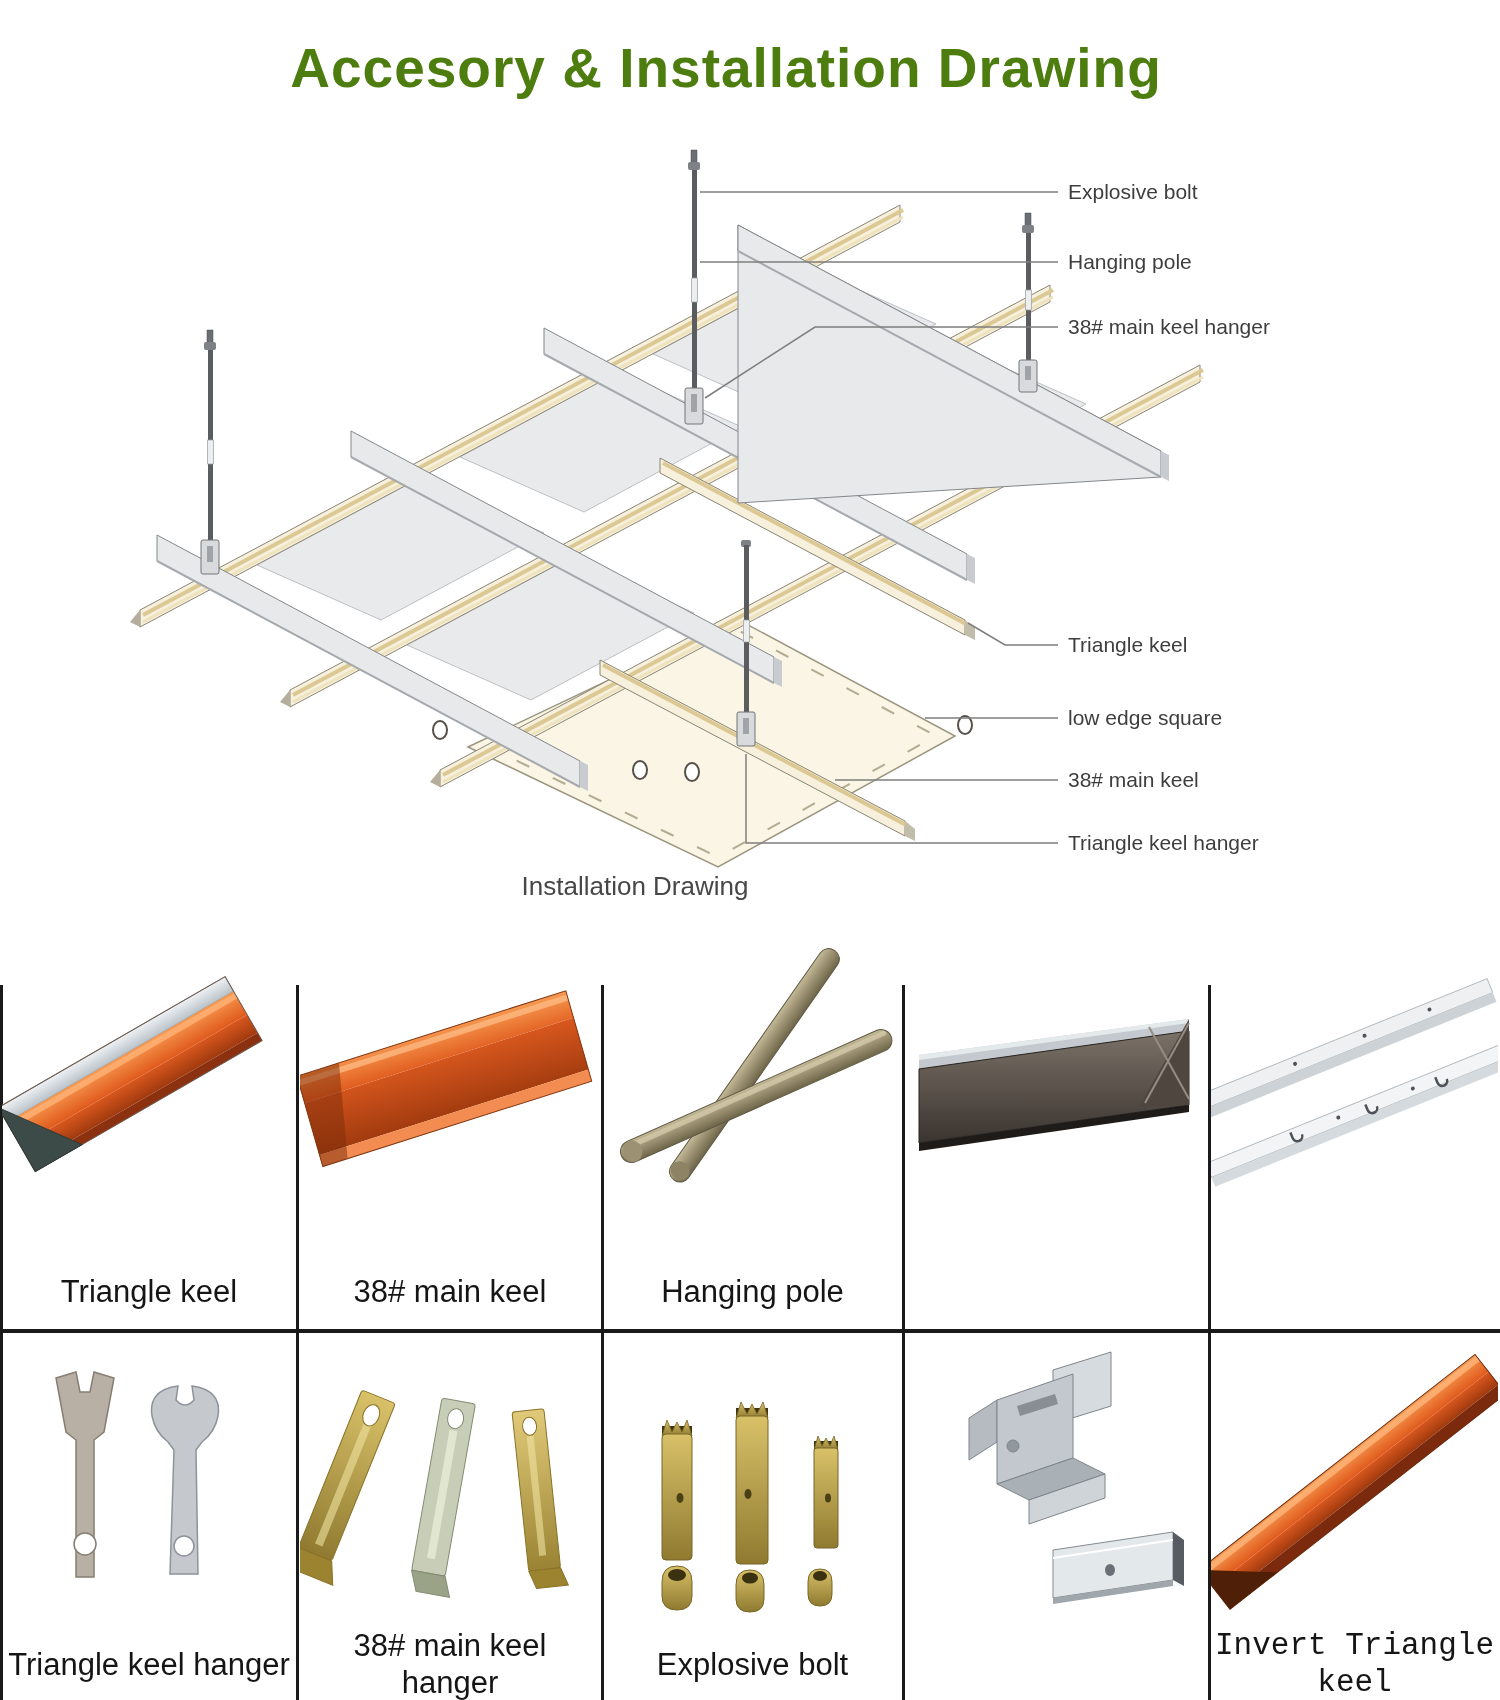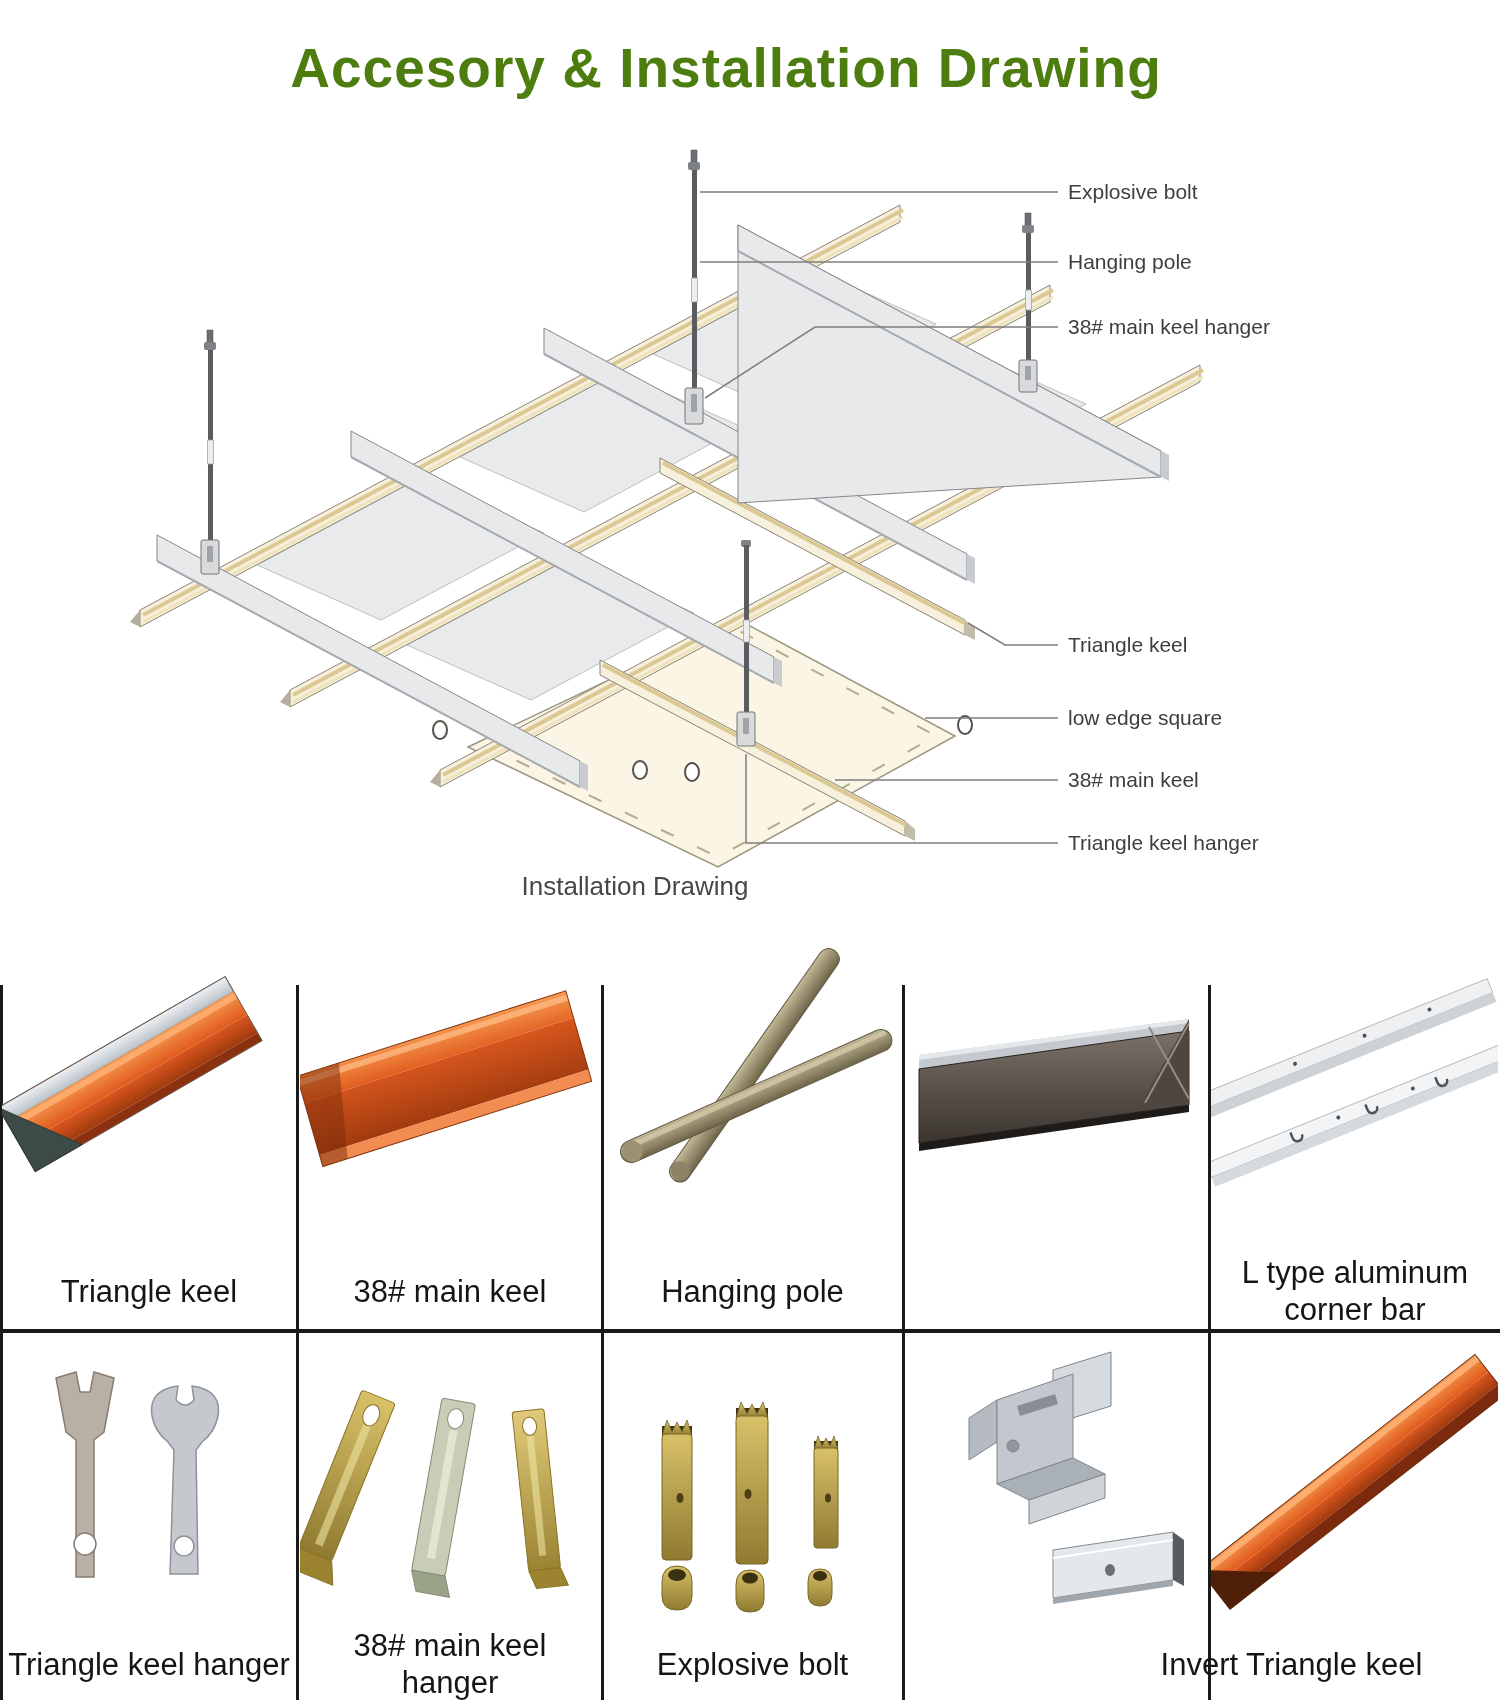--- a/index.html
+++ b/index.html
@@ -352,20 +352,19 @@
       <rect x="-30" y="137" width="350" height="16" fill="url(#gOr2)"></rect>
       <rect x="-30" y="153" width="350" height="12" fill="#7c2a0d"></rect>
       <rect x="-30" y="115" width="350" height="50" fill="none" stroke="#6b2a0c"></rect>
       <polygon points="-30,115 -30,165 30,165" fill="#4f1f08"></polygon>
     </g>
   </svg>
 
   <div class="cell-label" style="left:4px;top:1252px;width:290px;height:78px;">Triangle keel</div>
   <div class="cell-label" style="left:301px;top:1252px;width:298px;height:78px;">38# main keel</div>
   <div class="cell-label" style="left:605px;top:1252px;width:295px;height:78px;">Hanging pole</div>
-  <div class="cell-label" style="left:1231px;top:1252px;width:248px;height:78px;">L type aluminum corner bar</div>
 
   <div class="cell-label" style="left:4px;top:1634px;width:290px;height:60px;">Triangle keel hanger</div>
   <div class="cell-label" style="left:301px;top:1634px;width:298px;height:60px;">38# main keel hanger</div>
   <div class="cell-label" style="left:605px;top:1634px;width:295px;height:60px;">Explosive bolt</div>
-  <div class="cell-label" style="left:1148px;top:1634px;width:287px;height:60px;">Invert Triangle keel</div>
+  <div class="cell-label" style="left:1211px;top:1634px;width:287px;height:60px;font-family:Liberation Mono, monospace;">Invert Triangle keel</div>
 
 </div>
 
 </body></html>

